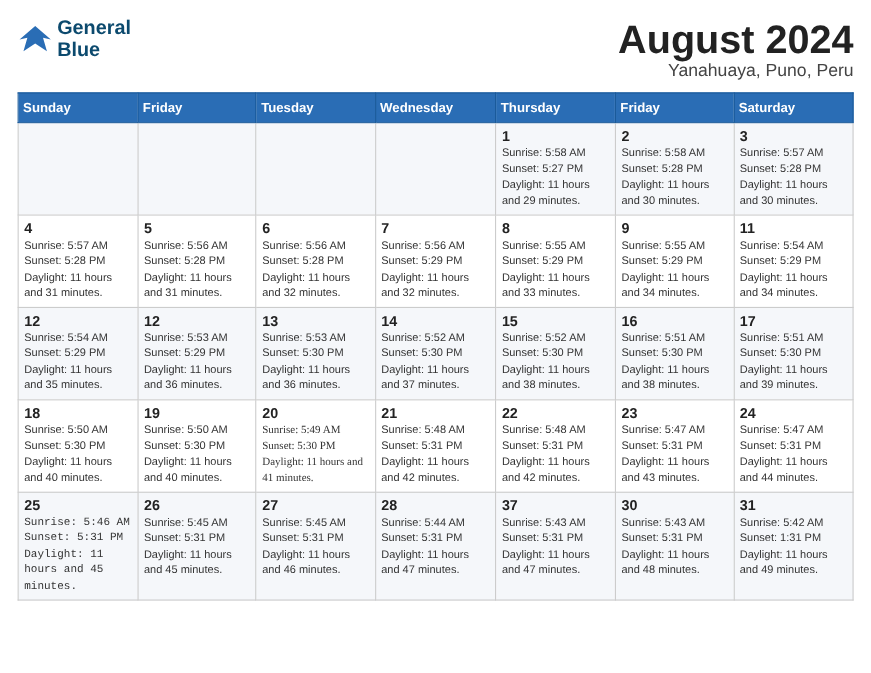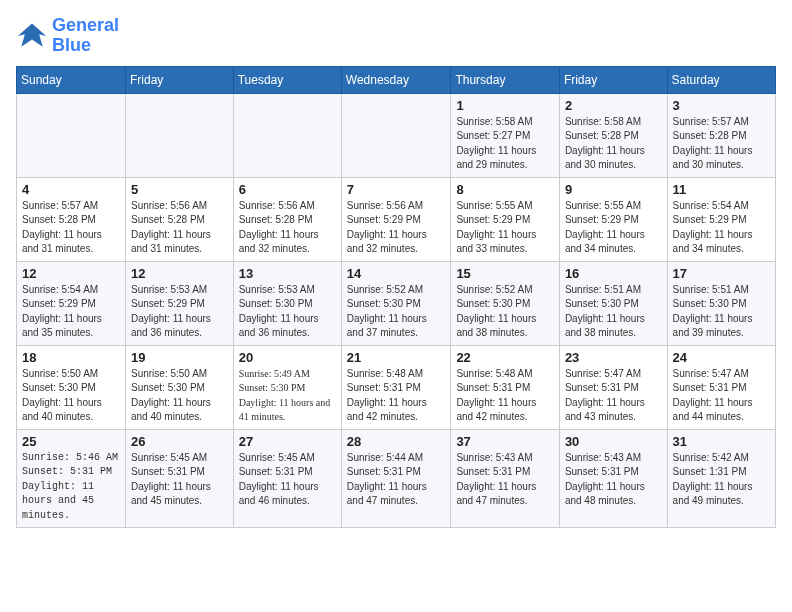--- a/index.html
+++ b/index.html
@@ -20,21 +20,21 @@
       display: flex;
       align-items: center;
       gap: 4px;
     }
     .logo-text {
       font-size: 18px;
       font-weight: bold;
       color: #333;
       line-height: 1.1;
     }
-    .logo-text span { color: #3b82f6; }
+    .logo-text span { color: #0c4a6e; }
     .logo-bird {
       width: 32px;
       height: 32px;
     }
     .title-block {
       text-align: right;
     }
     .title-block h1 {
       font-size: 36px;
       font-weight: bold;
@@ -50,21 +50,21 @@
       width: 100%;
       border-collapse: collapse;
       font-size: 11px;
     }
     thead tr th {
       background: #2a6db5;
       color: #fff;
       padding: 6px 4px;
       text-align: left;
       font-size: 12px;
-      font-weight: normal;
+      font-weight: bold;
       border: 1px solid #1a5a9a;
     }
     tbody tr td {
       border: 1px solid #ccc;
       vertical-align: top;
       padding: 4px 5px;
       width: 113px;
       min-height: 70px;
       background: #fff;
     }
@@ -94,20 +94,24 @@
 
 <div class="header">
   <div class="logo">
     <svg class="logo-bird" viewBox="0 0 36 36">
       <polygon points="18,4 34,18 26,16 30,30 18,22 6,30 10,16 2,18" fill="#2a6db5"></polygon>
     </svg>
     <div class="logo-text">
       <div><span>General</span></div>
       <div><span>Blue</span></div>
     </div>
+  </div>
+  <div class="title-block">
+    <h1>August 2024</h1>
+    <h2>Yanahuaya, Puno, Peru</h2>
   </div>
 </div>
 
 <table>
   <thead>
     <tr>
       <th>Sunday</th>
       <th>Friday</th>
       <th>Tuesday</th>
       <th>Wednesday</th>

